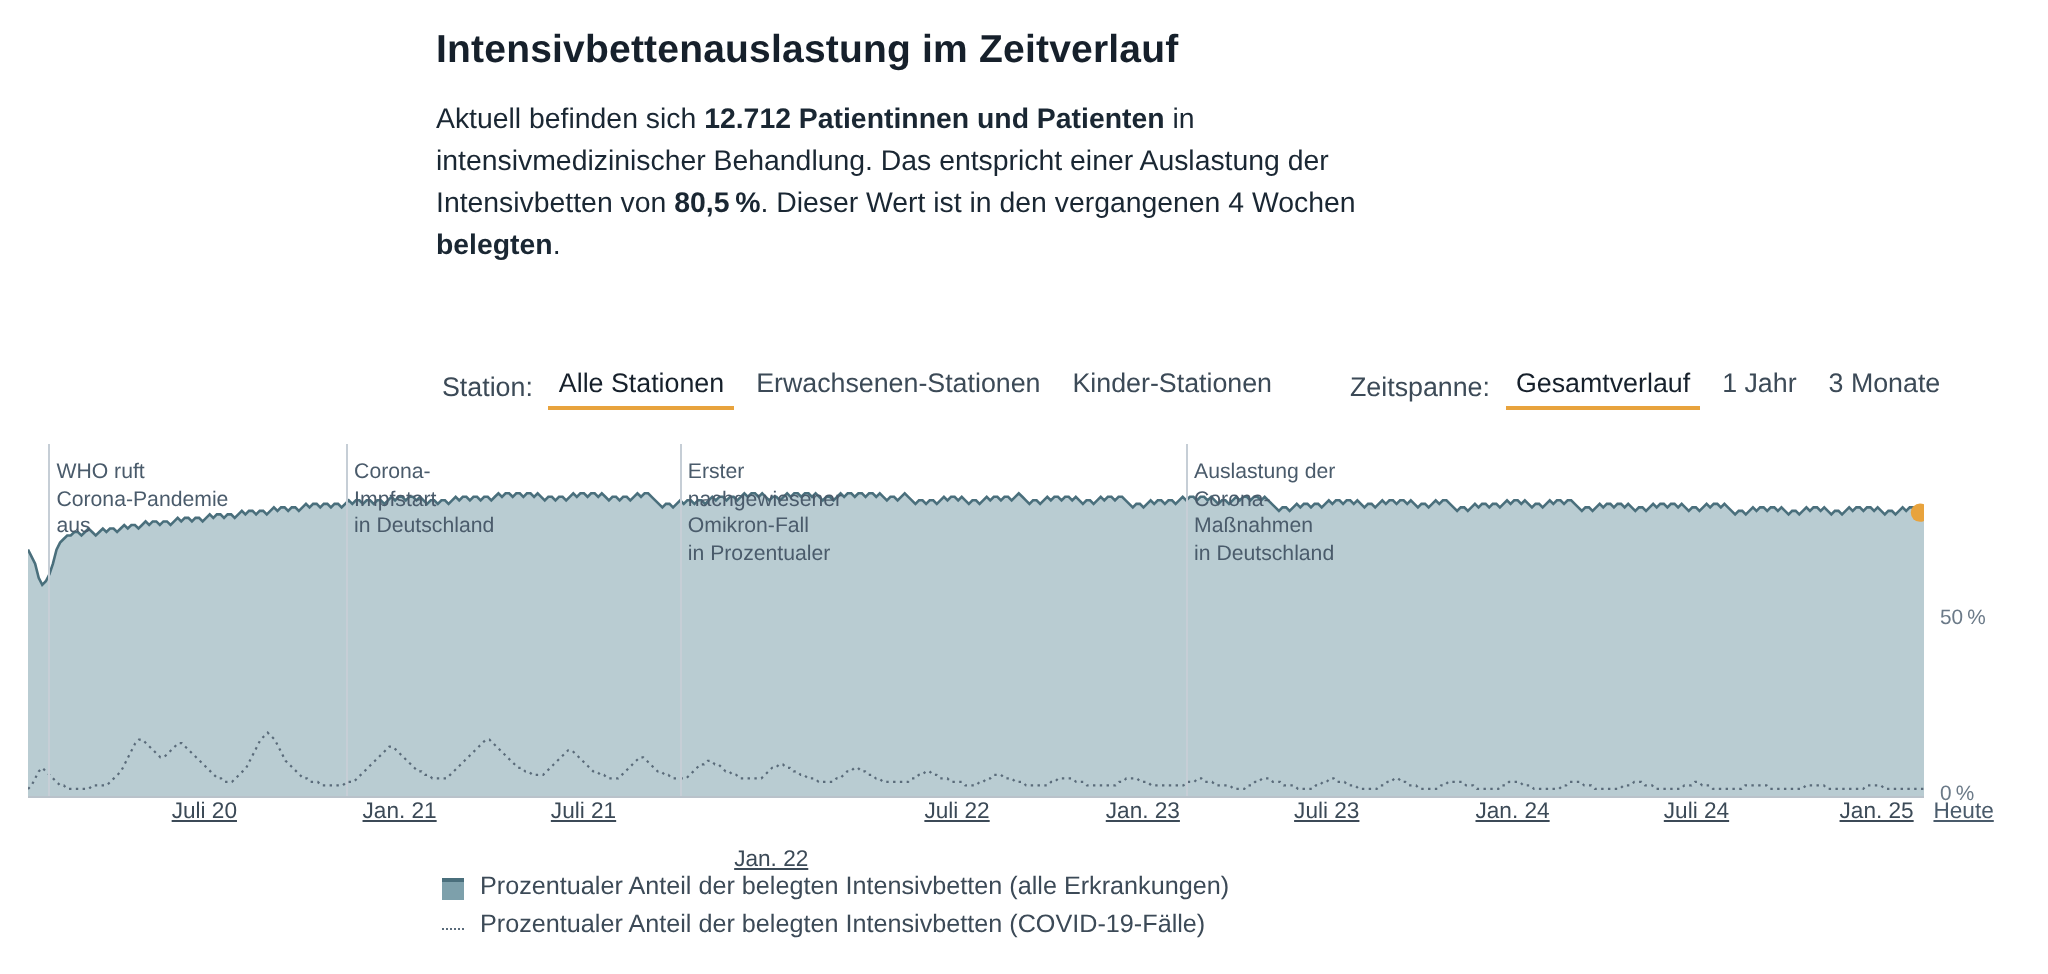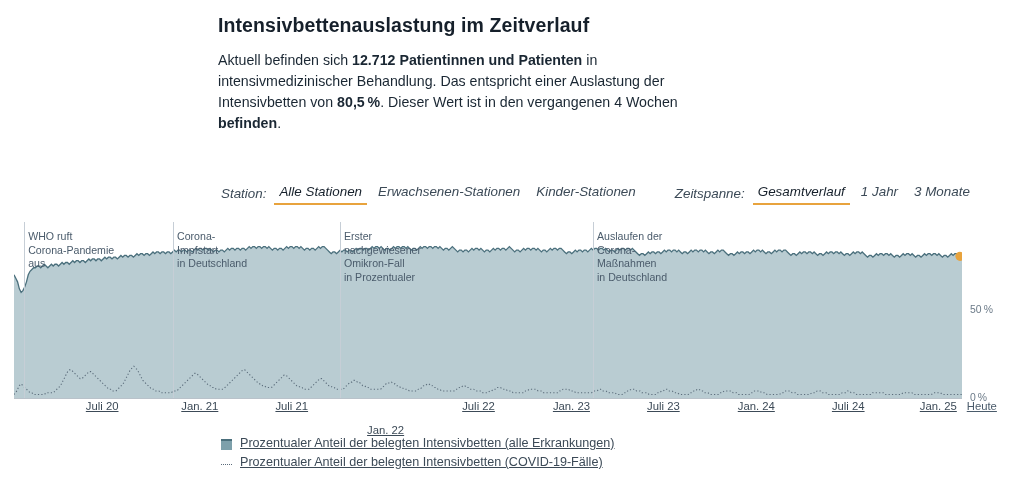--- a/index.html
+++ b/index.html
@@ -43,21 +43,20 @@
   }
   
   .controls {
     position: absolute;
     left: 221px;
     top: 182px;
     display: flex;
     align-items: center;
     font-size: 13.4px;
     color: #3c4a57;
-    font-style: italic;
   }
   .ctrl-label {
     color: #3c4a57;
     margin-right: 8px;
   }
   .ctrl-group {
     display: flex;
     align-items: center;
   }
   .chip {
@@ -146,21 +145,20 @@
     position: absolute;
     left: 221px;
     top: 436px;
     font-size: 12.6px;
     color: #3c4a57;
   }
   .legend-row {
     display: flex;
     align-items: flex-end;
     margin-bottom: 5px;
-    text-decoration: underline;
   }
   .swatch-area {
     width: 11px;
     height: 9px;
     background: #7da0ab;
     border-top: 2px solid #4a6f7c;
     margin-right: 8px;
     flex: 0 0 auto;
   }
   .swatch-dot {
@@ -180,21 +178,21 @@
     border-top: 1.5px dotted #5a6b7a;
   }
 </style>
 </head>
 <body>
 
 <div class="page">
 
   <div class="header">
     <div class="title">Intensivbettenauslastung im Zeitverlauf</div>
-    <p class="intro"><span>Aktuell befinden sich </span><b>12.712 Patientinnen und Patienten</b><span> in intensivmedizinischer Behandlung. Das entspricht einer Auslastung der Intensivbetten von </span><b>80,5 %</b><span>. Dieser Wert ist in den vergangenen 4 Wochen </span><b>befinden</b><span>.</span></p>
+    <p class="intro"><span>Aktuell befinden sich </span><b>12.712 Patientinnen und Patienten</b><span> in intensivmedizinischer Behandlung. Das entspricht einer Auslastung der Intensivbetten von </span><b>80,5 %</b><span>. Dieser Wert ist in den vergangenen 4 Wochen </span><b>belegten</b><span>.</span></p>
   </div>
 
   <div class="controls">
     <span class="ctrl-label">Station:</span>
     <span class="ctrl-group">
         <span class="chip sel">Alle Stationen</span>
         <span class="chip">Erwachsenen-Stationen</span>
         <span class="chip">Kinder-Stationen</span>
       </span>
     <span class="gap"></span>
@@ -239,21 +237,21 @@
         <div class="ann-line" style="left: 173.056px; top: 0px; height: 176px;"></div>
         <div class="ann" style="left: 177.056px; top: 8px;">Corona-
 Impfstart
 in Deutschland</div>
         <div class="ann-line" style="left: 339.904px; top: 0px; height: 176px;"></div>
         <div class="ann" style="left: 343.904px; top: 8px;">Erster
 nachgewiesener
 Omikron-Fall
 in Prozentualer</div>
         <div class="ann-line" style="left: 593.02px; top: 0px; height: 176px;"></div>
-        <div class="ann" style="left: 597.02px; top: 8px;">Auslaufen der
+        <div class="ann" style="left: 597.02px; top: 8px;">Auslastung der
 Corona-
 Maßnahmen
 in Deutschland</div>
       </div>
     <div id="yticks-layer">
         <div class="ax-r" style="left: 970px; top: 82px;">50 %</div>
         <div class="ax-r" style="left: 970px; top: 170px;">0 %</div>
       </div>
   </div>
 

